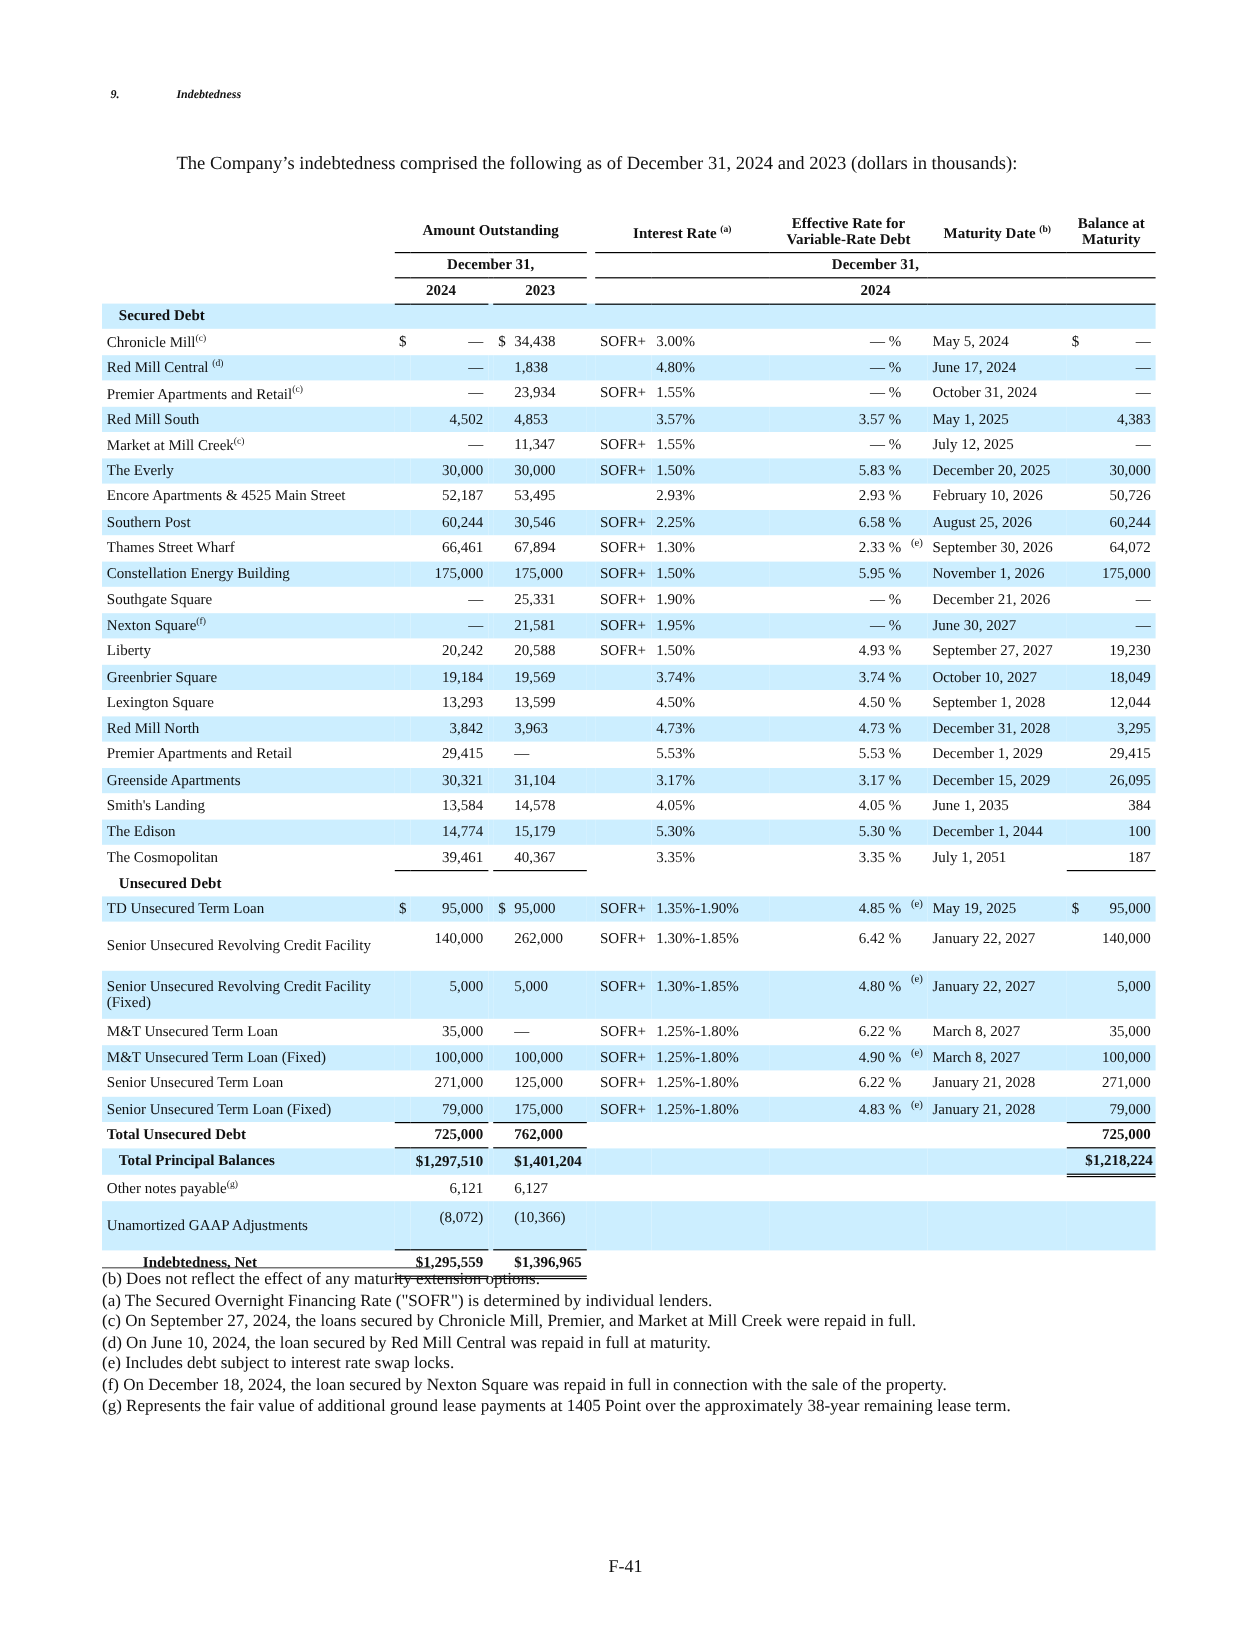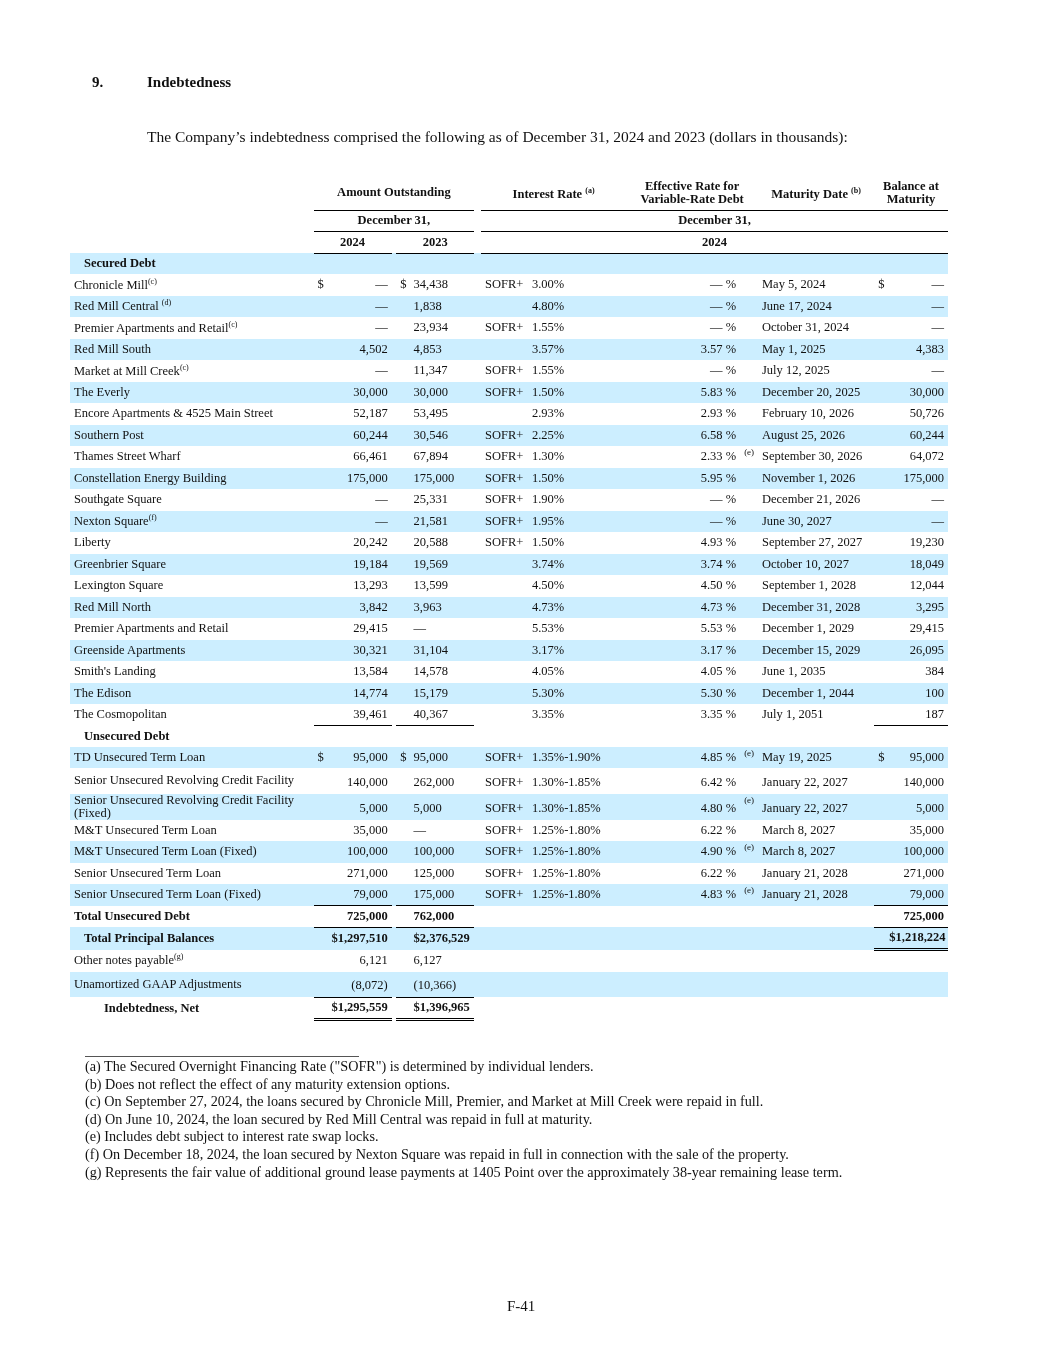--- a/index.html
+++ b/index.html
@@ -1,20 +1,20 @@
 <!DOCTYPE html>
 <html><head>
 <meta charset="utf-8">
 <style>
   html, body { margin:0; padding:0; background:#ffffff; }
   body { width:1048px; height:1365px; position:relative; font-family:"Liberation Serif", serif; color:#111; }
-  .heading { position:absolute; left:92px; top:74px; font-size:15px; font-weight:bold; }
+  .heading { position:absolute; left:92px; top:74px; font-size:10px; font-weight:bold; font-style:italic; }
   .heading .num { display:inline-block; width:55px; }
   .intro { position:absolute; left:147px; top:128px; font-size:15.5px; }
-  table.debt { position:absolute; left:70px; top:176px; width:878px; border-collapse:collapse; font-size:12.5px; table-layout:fixed; }
+  table.debt { position:absolute; left:85px; top:176px; width:878px; border-collapse:collapse; font-size:12.5px; table-layout:fixed; }
   table.debt td { padding:0 4px; height:20.5px; white-space:nowrap; vertical-align:middle; }
   .stripe td { background:#cceeff; }
   .c-name { width:218px; }
   .c-d1 { width:12px; }
   .c-a24 { width:58px; text-align:right; }
   .c-gap1 { width:4px; }
   .c-d2 { width:12px; }
   .c-a23 { width:58px; text-align:left;font-family:Liberation Serif, serif; }
   .c-gap2 { width:6px; }
   .c-sofr { width:42px; }
@@ -26,21 +26,21 @@
   .c-bal { width:56px; text-align:right; }
   .hdr td { font-weight:bold; text-align:center; font-size:12.5px; line-height:13px; vertical-align:bottom; }
   .bb { border-bottom:1.5px solid #000; }
   .dbl { border-bottom:3px double #000; }
   .bold { font-weight:bold; }
   .indent1 { padding-left:14px !important; }
   .indent2 { padding-left:34px !important; }
   sup { font-size:8px; }
   .two td { height:34px; }
   .two .c-name { white-space:normal; line-height:13px; }
-  .two td:not(.c-name) { vertical-align:bottom; padding-bottom:4px;margin-top:36px; }
+  .two td:not(.c-name) { vertical-align:bottom; padding-bottom:19px;margin-top:36px; }
   .rule { position:absolute; left:85px; top:1056px; width:274px; border-top:1px solid #555; }
   .notes { position:absolute; left:85px; top:1058px; font-size:14.2px; line-height:17.6px; }
   .pagenum { position:absolute; left:507px; top:1298px; font-size:15px; }
 </style>
 </head>
 <body>
 
 <div class="heading">
   <span class="num">9.</span><span>Indebtedness</span>
 </div>
@@ -556,21 +556,21 @@
         <td class="c-mat"></td>
         <td class="c-d3 bb"></td>
         <td class="c-bal bold bb">725,000</td>
       </tr>
       <tr class="stripe">
         <td class="c-name bold indent1"><span>Total Principal Balances</span></td>
         <td class="c-d1"></td>
         <td class="c-a24 bold">$1,297,510</td>
         <td></td>
         <td class="c-d2"></td>
-        <td class="c-a23 bold">$2,376,529</td>
+        <td class="c-a23 bold">$1,401,204</td>
         <td></td>
         <td></td>
         <td></td>
         <td class="c-eff"></td>
         <td class="c-sup"></td>
         <td class="c-mat"></td>
         <td class="c-d3 dbl"></td>
         <td class="c-bal bold dbl">$1,218,224</td>
       </tr>
       <tr>
@@ -619,21 +619,21 @@
         <td class="c-sup"></td>
         <td class="c-mat"></td>
         <td class="c-d3"></td>
         <td class="c-bal bold"></td>
       </tr>
     </tbody>
 </table>
 
 <div class="rule"></div>
 <div class="notes" id="notes">
+    <div>(b) Does not reflect the effect of any maturity extension options.</div>
     <div>(a) The Secured Overnight Financing Rate ("SOFR") is determined by individual lenders.</div>
-    <div>(b) Does not reflect the effect of any maturity extension options.</div>
     <div>(c) On September 27, 2024, the loans secured by Chronicle Mill, Premier, and Market at Mill Creek were repaid in full.</div>
     <div>(d) On June 10, 2024, the loan secured by Red Mill Central was repaid in full at maturity.</div>
     <div>(e) Includes debt subject to interest rate swap locks.</div>
     <div>(f) On December 18, 2024, the loan secured by Nexton Square was repaid in full in connection with the sale of the property.</div>
     <div>(g) Represents the fair value of additional ground lease payments at 1405 Point over the approximately 38-year remaining lease term.</div>
   </div>
 <div class="pagenum">F-41</div>
 
 </body></html>

